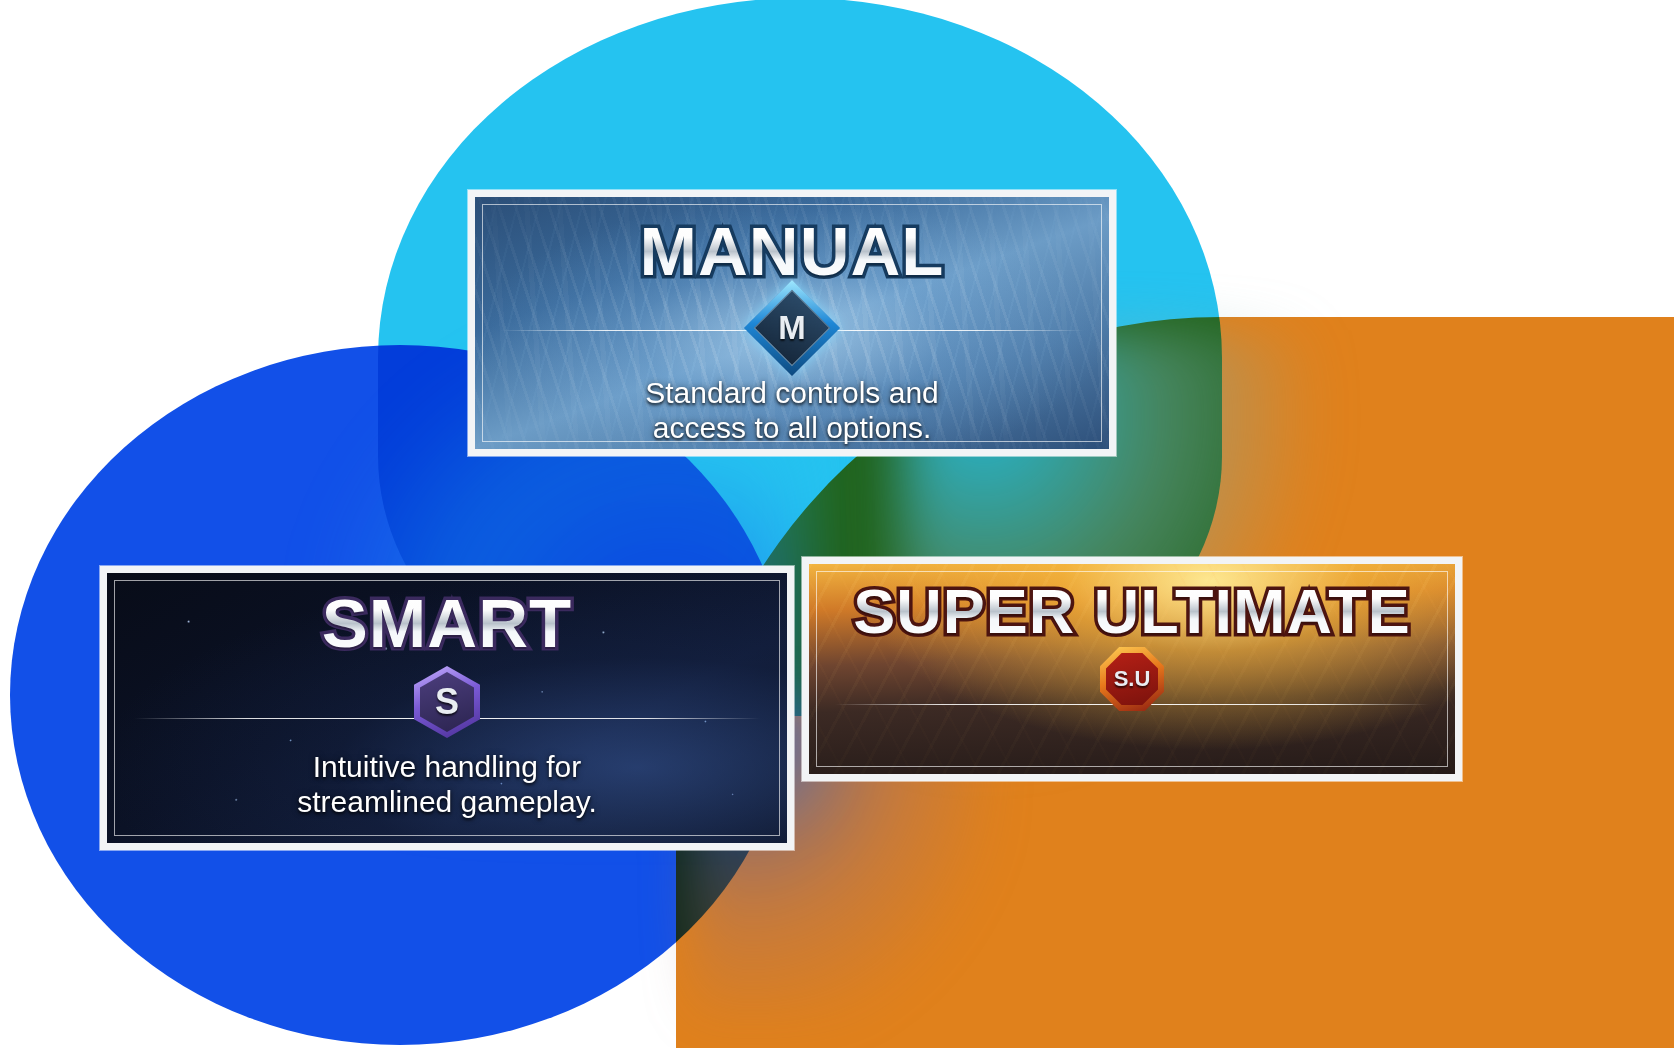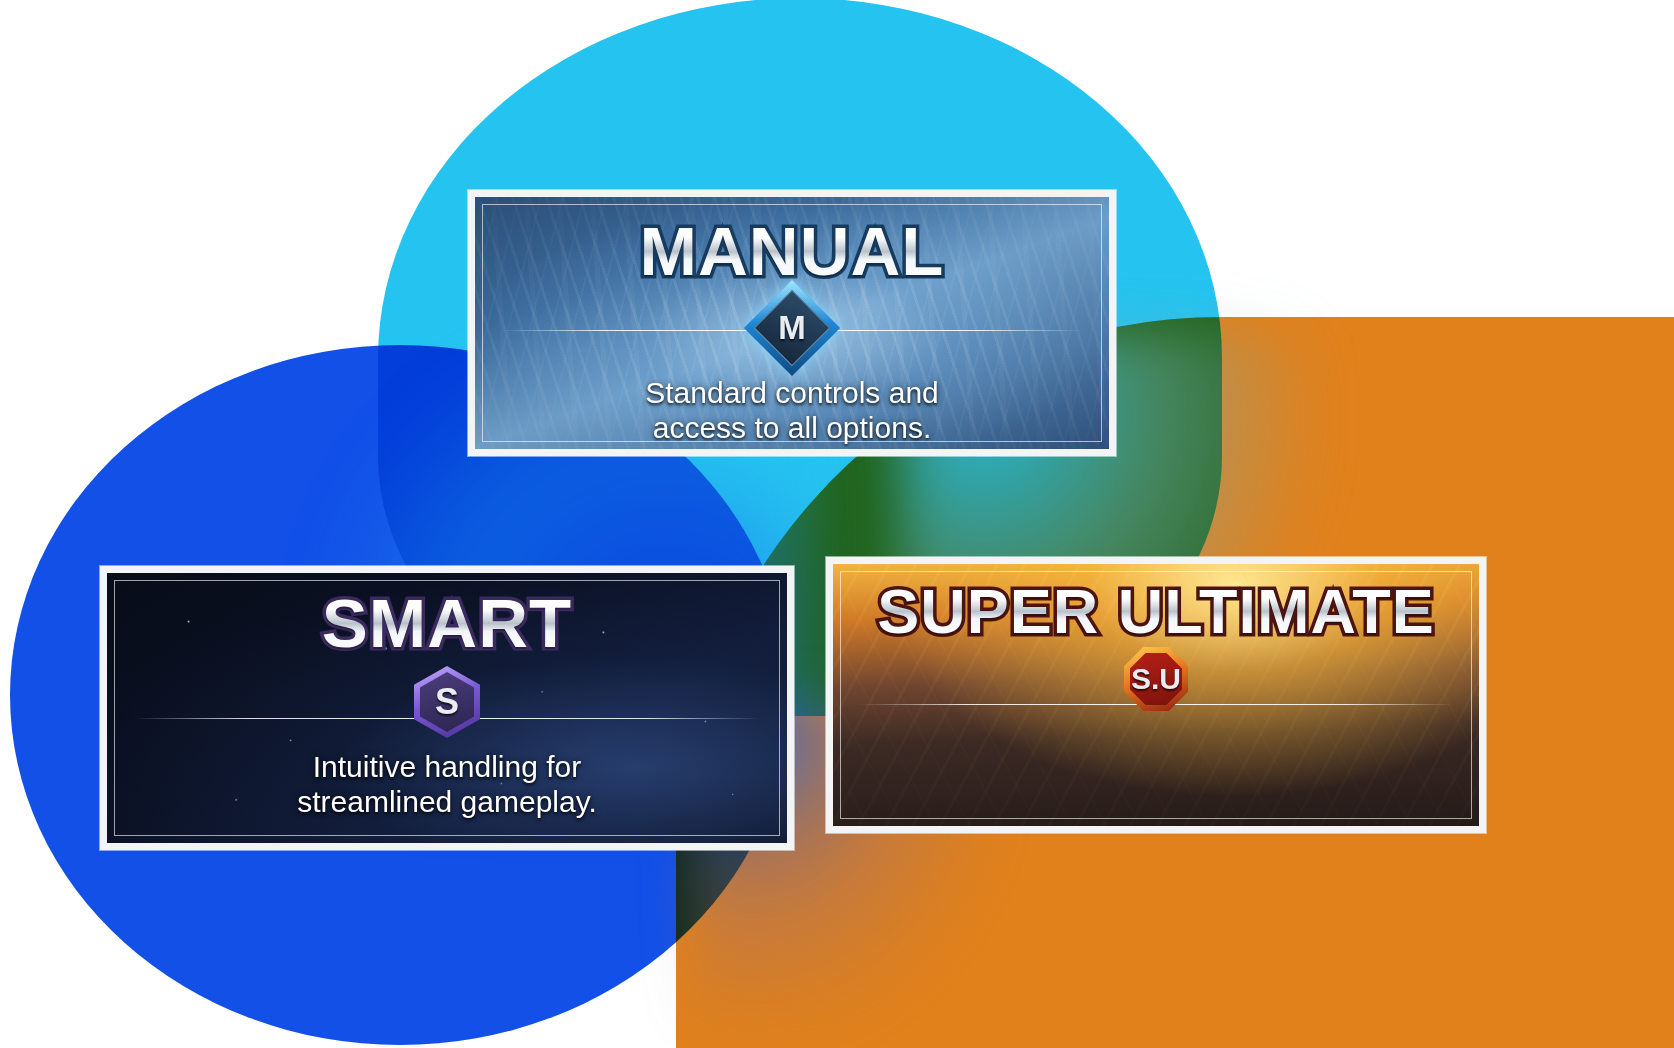--- a/index.html
+++ b/index.html
@@ -190,21 +190,21 @@
     box-shadow:0 0 16px rgba(170,140,255,.9);
   }
   .hex-badge .h-inner{
     position:absolute;inset:6px;
     clip-path:polygon(50% 0%,100% 26%,100% 74%,50% 100%,0% 74%,0% 26%);
     background:linear-gradient(165deg,#4c3e7d,#2b2450);
   }
   .hex-badge .h-letter{position:relative;z-index:3;font-size:36px;}
 
   
-  #card-super{left:826px;top:557px;width:660px;height:276px;}
+  #card-super{left:802px;top:557px;width:660px;height:224px;}
   #card-super .card-art{
     background:
       radial-gradient(ellipse at 62% 8%, rgba(255,236,150,.95) 0%, rgba(248,186,60,.6) 26%, rgba(150,70,25,0) 62%),
       linear-gradient(178deg,#f2b440 0%,#d07a28 20%,#6f4530 44%,#3c2a24 64%,#241a18 100%);
   }
   #card-super .embers{
     position:absolute;inset:0;z-index:1;opacity:.5;
     background:
       repeating-linear-gradient(118deg, rgba(255,210,120,.22) 0 3px, rgba(0,0,0,0) 3px 24px),
       repeating-linear-gradient(62deg, rgba(255,180,90,.15) 0 2px, rgba(0,0,0,0) 2px 30px);
@@ -223,21 +223,21 @@
     position:absolute;inset:0;
     clip-path:polygon(30% 0%,70% 0%,100% 30%,100% 70%,70% 100%,30% 100%,0% 70%,0% 30%);
     background:linear-gradient(160deg,#ffd257,#e8791c 45%,#8e1d10);
     box-shadow:0 0 15px rgba(255,170,60,.85);
   }
   .oct-badge .o-inner{
     position:absolute;inset:6px;
     clip-path:polygon(30% 0%,70% 0%,100% 30%,100% 70%,70% 100%,30% 100%,0% 70%,0% 30%);
     background:linear-gradient(165deg,#b52016,#7b120c);
   }
-  .oct-badge .o-letter{position:relative;z-index:3;font-size:30px;letter-spacing:0px;}
+  .oct-badge .o-letter{position:relative;z-index:3;font-size:22px;letter-spacing:0px;}
 </style>
 </head>
 <body>
 
 <div id="stage">
 
   <div class="blob" id="blob-cyan"></div>
   <div class="blob" id="blob-orange"></div>
   <div class="blob" id="blob-blue"></div>
   <div class="blend" id="blend-bl-cy"></div>

